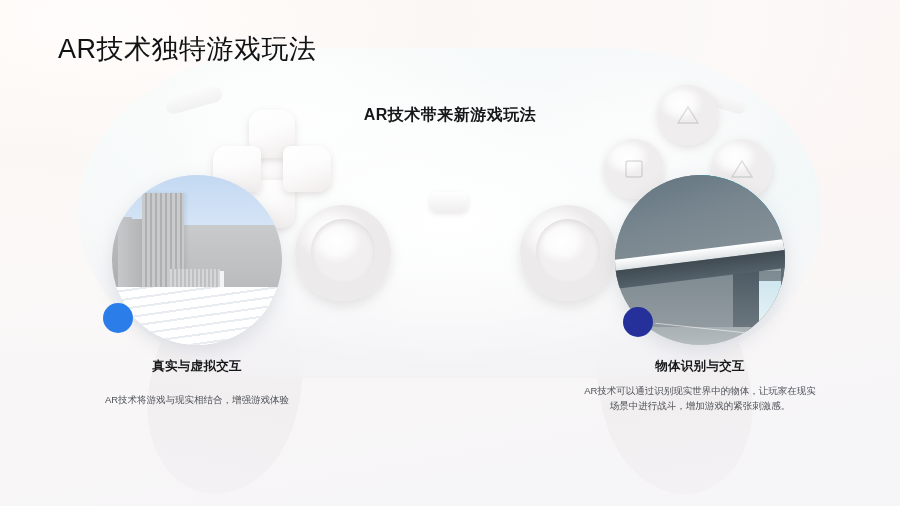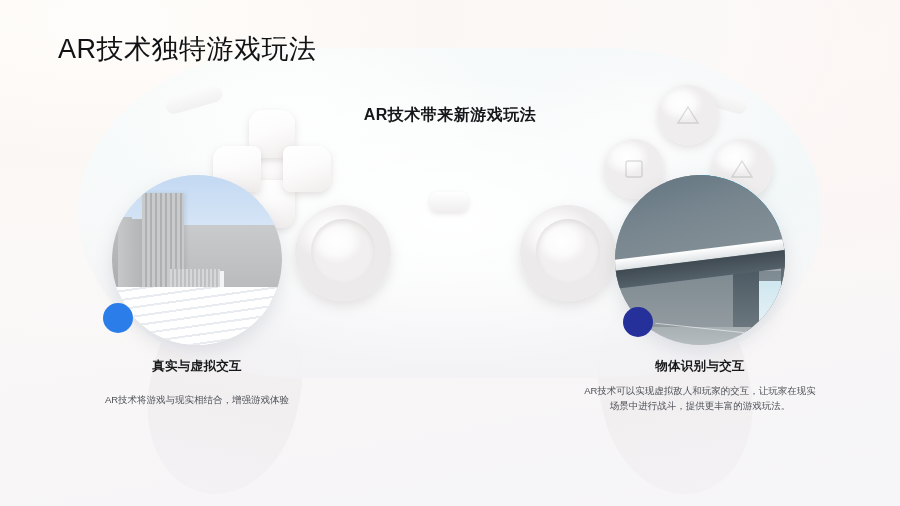--- a/index.html
+++ b/index.html
@@ -333,17 +333,17 @@
             <div class="rwall"></div>
             <div class="beam"></div>
             <div class="soffit"></div>
             <div class="floor"></div>
             <div class="seam"></div>
           </div>
         </div>
         <div class="dot" style="background:#26309a"></div>
       </div>
       <div class="col-title">物体识别与交互</div>
-      <div class="col-body">AR技术可以实现虚拟敌人和玩家的交互，让玩家在现实场景中进行战斗，提供更丰富的游戏玩法。</div>
+      <div class="col-body">AR技术可以通过识别现实世界中的物体，让玩家在现实场景中进行战斗，增加游戏的紧张刺激感。</div>
     </div>
 
   </div>
 </div>
 
 </body></html>

